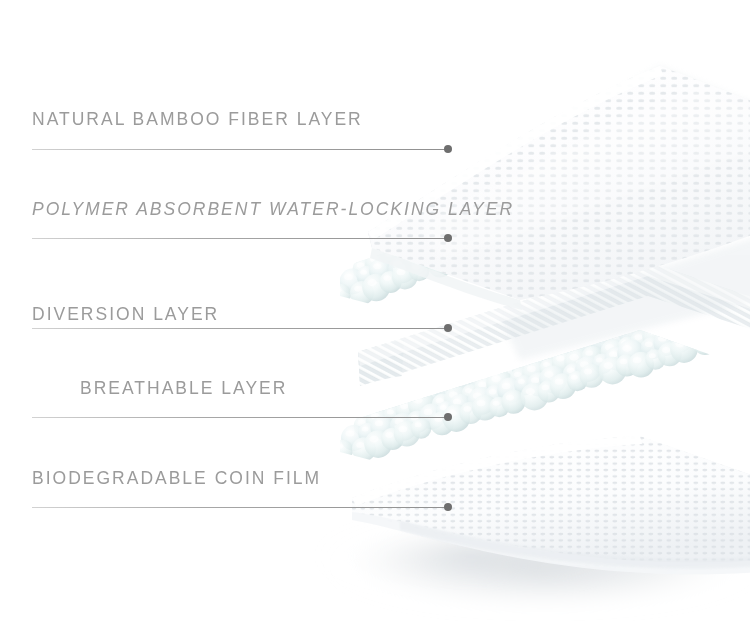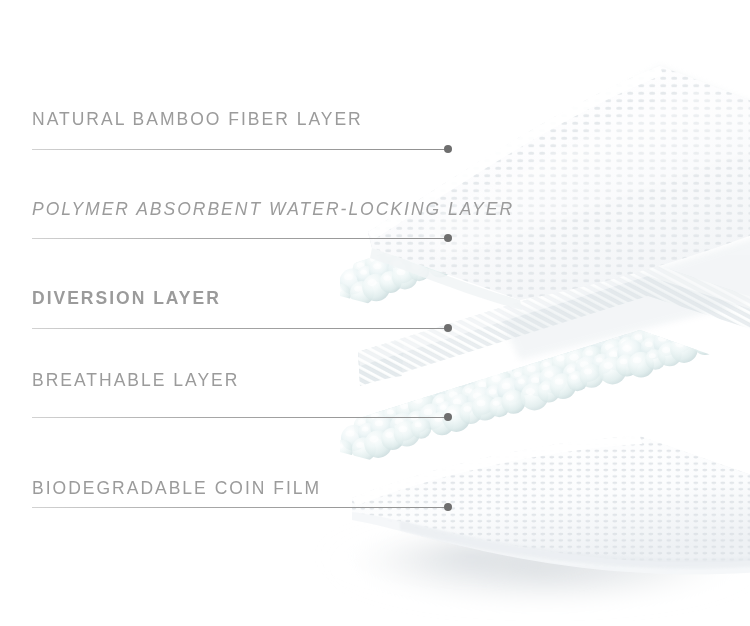--- a/index.html
+++ b/index.html
@@ -779,36 +779,36 @@
 
   <div class="callout" style="top: 237px;">
     <span class="callout-text" style="bottom: 19px; font-style: italic;">POLYMER ABSORBENT WATER-LOCKING LAYER</span>
     <span class="leader" style="width: 416px;">
       <span class="leader-line" style="width: 416px;"></span>
         <span class="leader-dot" style="left: 412px; background: rgb(110, 110, 110);"></span>
     </span>
   </div>
 
   <div class="callout" style="top: 327px;">
-    <span class="callout-text" style="bottom: 20px; font-weight: bold;">DIVERSION LAYER</span>
+    <span class="callout-text" style="bottom: 4px;">DIVERSION LAYER</span>
     <span class="leader" style="width: 416px;">
       <span class="leader-line" style="width: 416px;"></span>
         <span class="leader-dot" style="left: 412px; background: rgb(110, 110, 110);"></span>
     </span>
   </div>
 
   <div class="callout" style="top: 416px;">
-    <span class="callout-text" style="bottom: 27px;">BREATHABLE LAYER</span>
+    <span class="callout-text" style="bottom: 19px; margin-left: 48px;">BREATHABLE LAYER</span>
     <span class="leader" style="width: 416px;">
       <span class="leader-line" style="width: 416px;"></span>
         <span class="leader-dot" style="left: 412px; background: rgb(110, 110, 110);"></span>
     </span>
   </div>
 
   <div class="callout" style="top: 506px;">
-    <span class="callout-text" style="bottom: 9px;">BIODEGRADABLE COIN FILM</span>
+    <span class="callout-text" style="bottom: 19px;">BIODEGRADABLE COIN FILM</span>
     <span class="leader" style="width: 416px;">
       <span class="leader-line" style="width: 416px;"></span>
         <span class="leader-dot" style="left: 412px; background: rgb(110, 110, 110);"></span>
     </span>
   </div>
 
 </div>
 
 </body></html>

